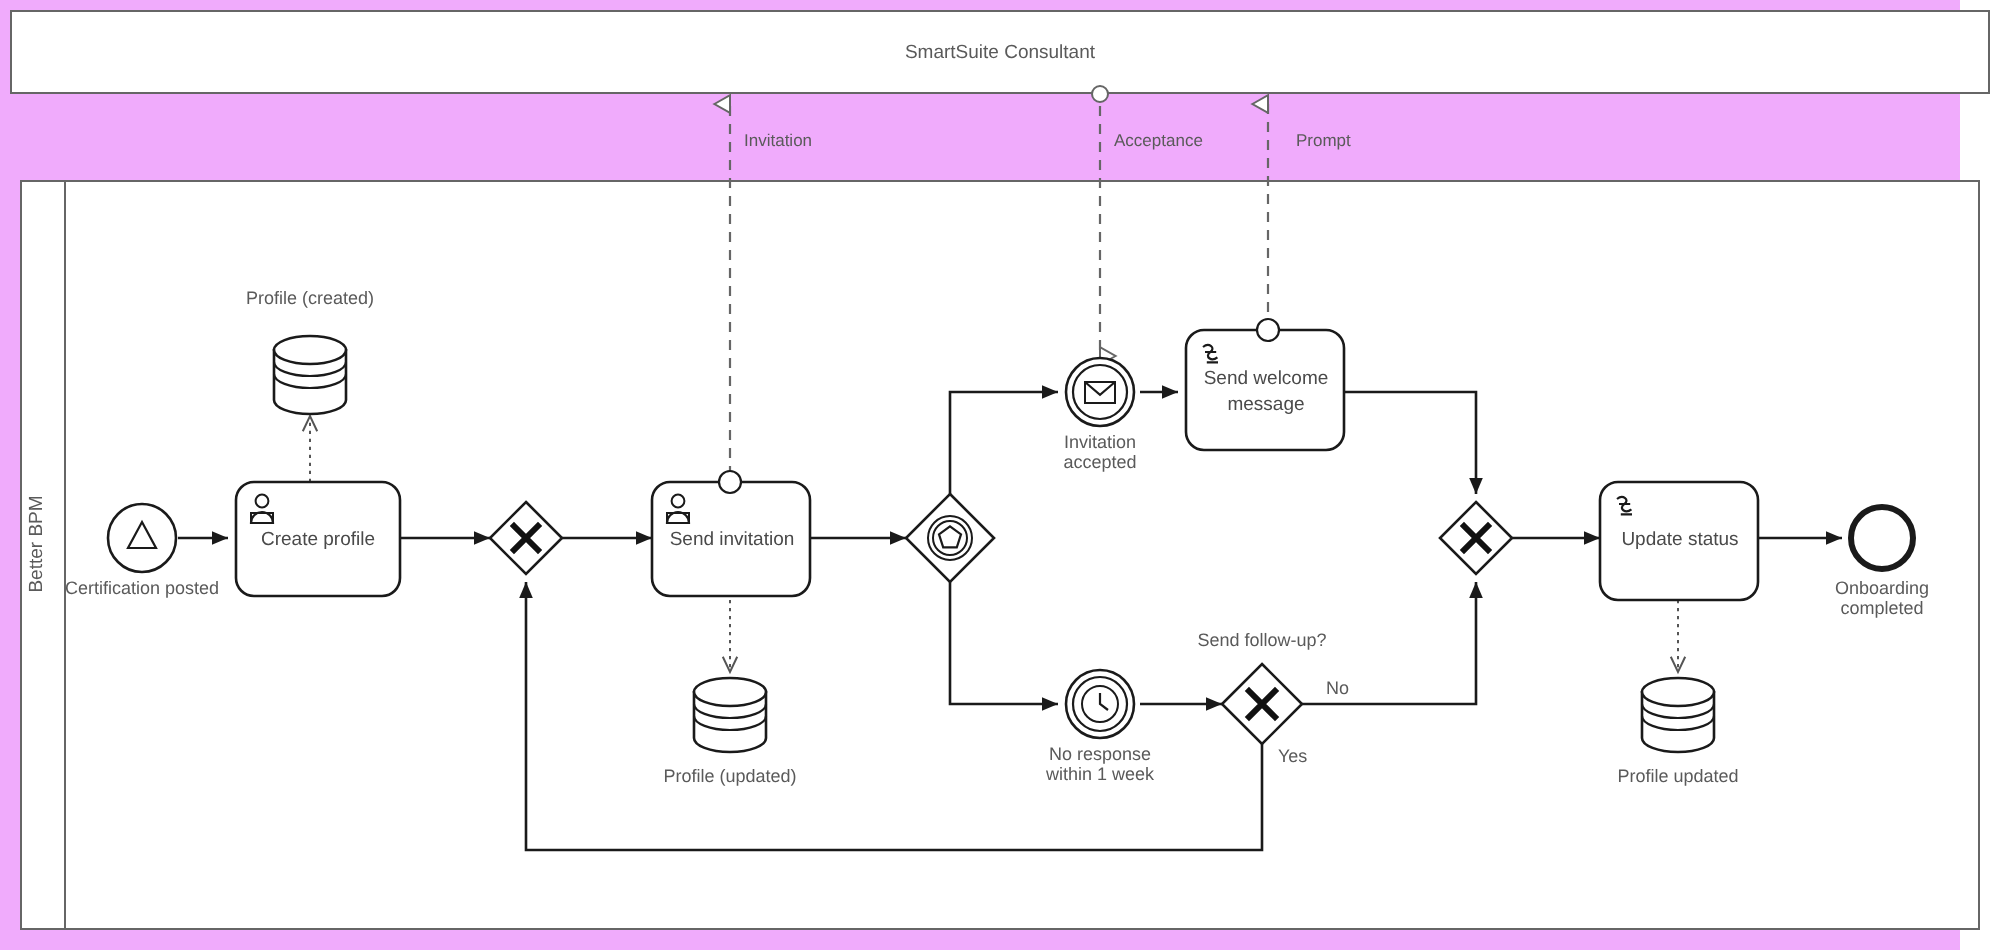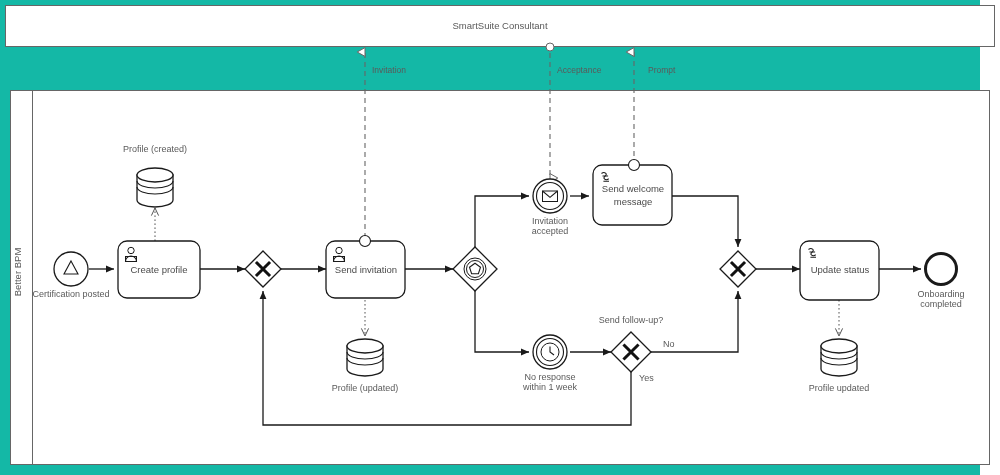--- a/index.html
+++ b/index.html
@@ -11,21 +11,21 @@
   body {
     font-family: "Liberation Sans", sans-serif;
     width: 1000px;
     height: 475px;
     overflow: hidden;
   }
   #canvas {
     position: relative;
     width: 980px;
     height: 475px;
-    background: #14b8a6;
+    background: #f0abfc;
   }
   #diagram {
     position: absolute;
     top: 0;
     left: 0;
   }
   text {
     font-family: "Liberation Sans", sans-serif;
     fill: #5a5a5a;
   }

